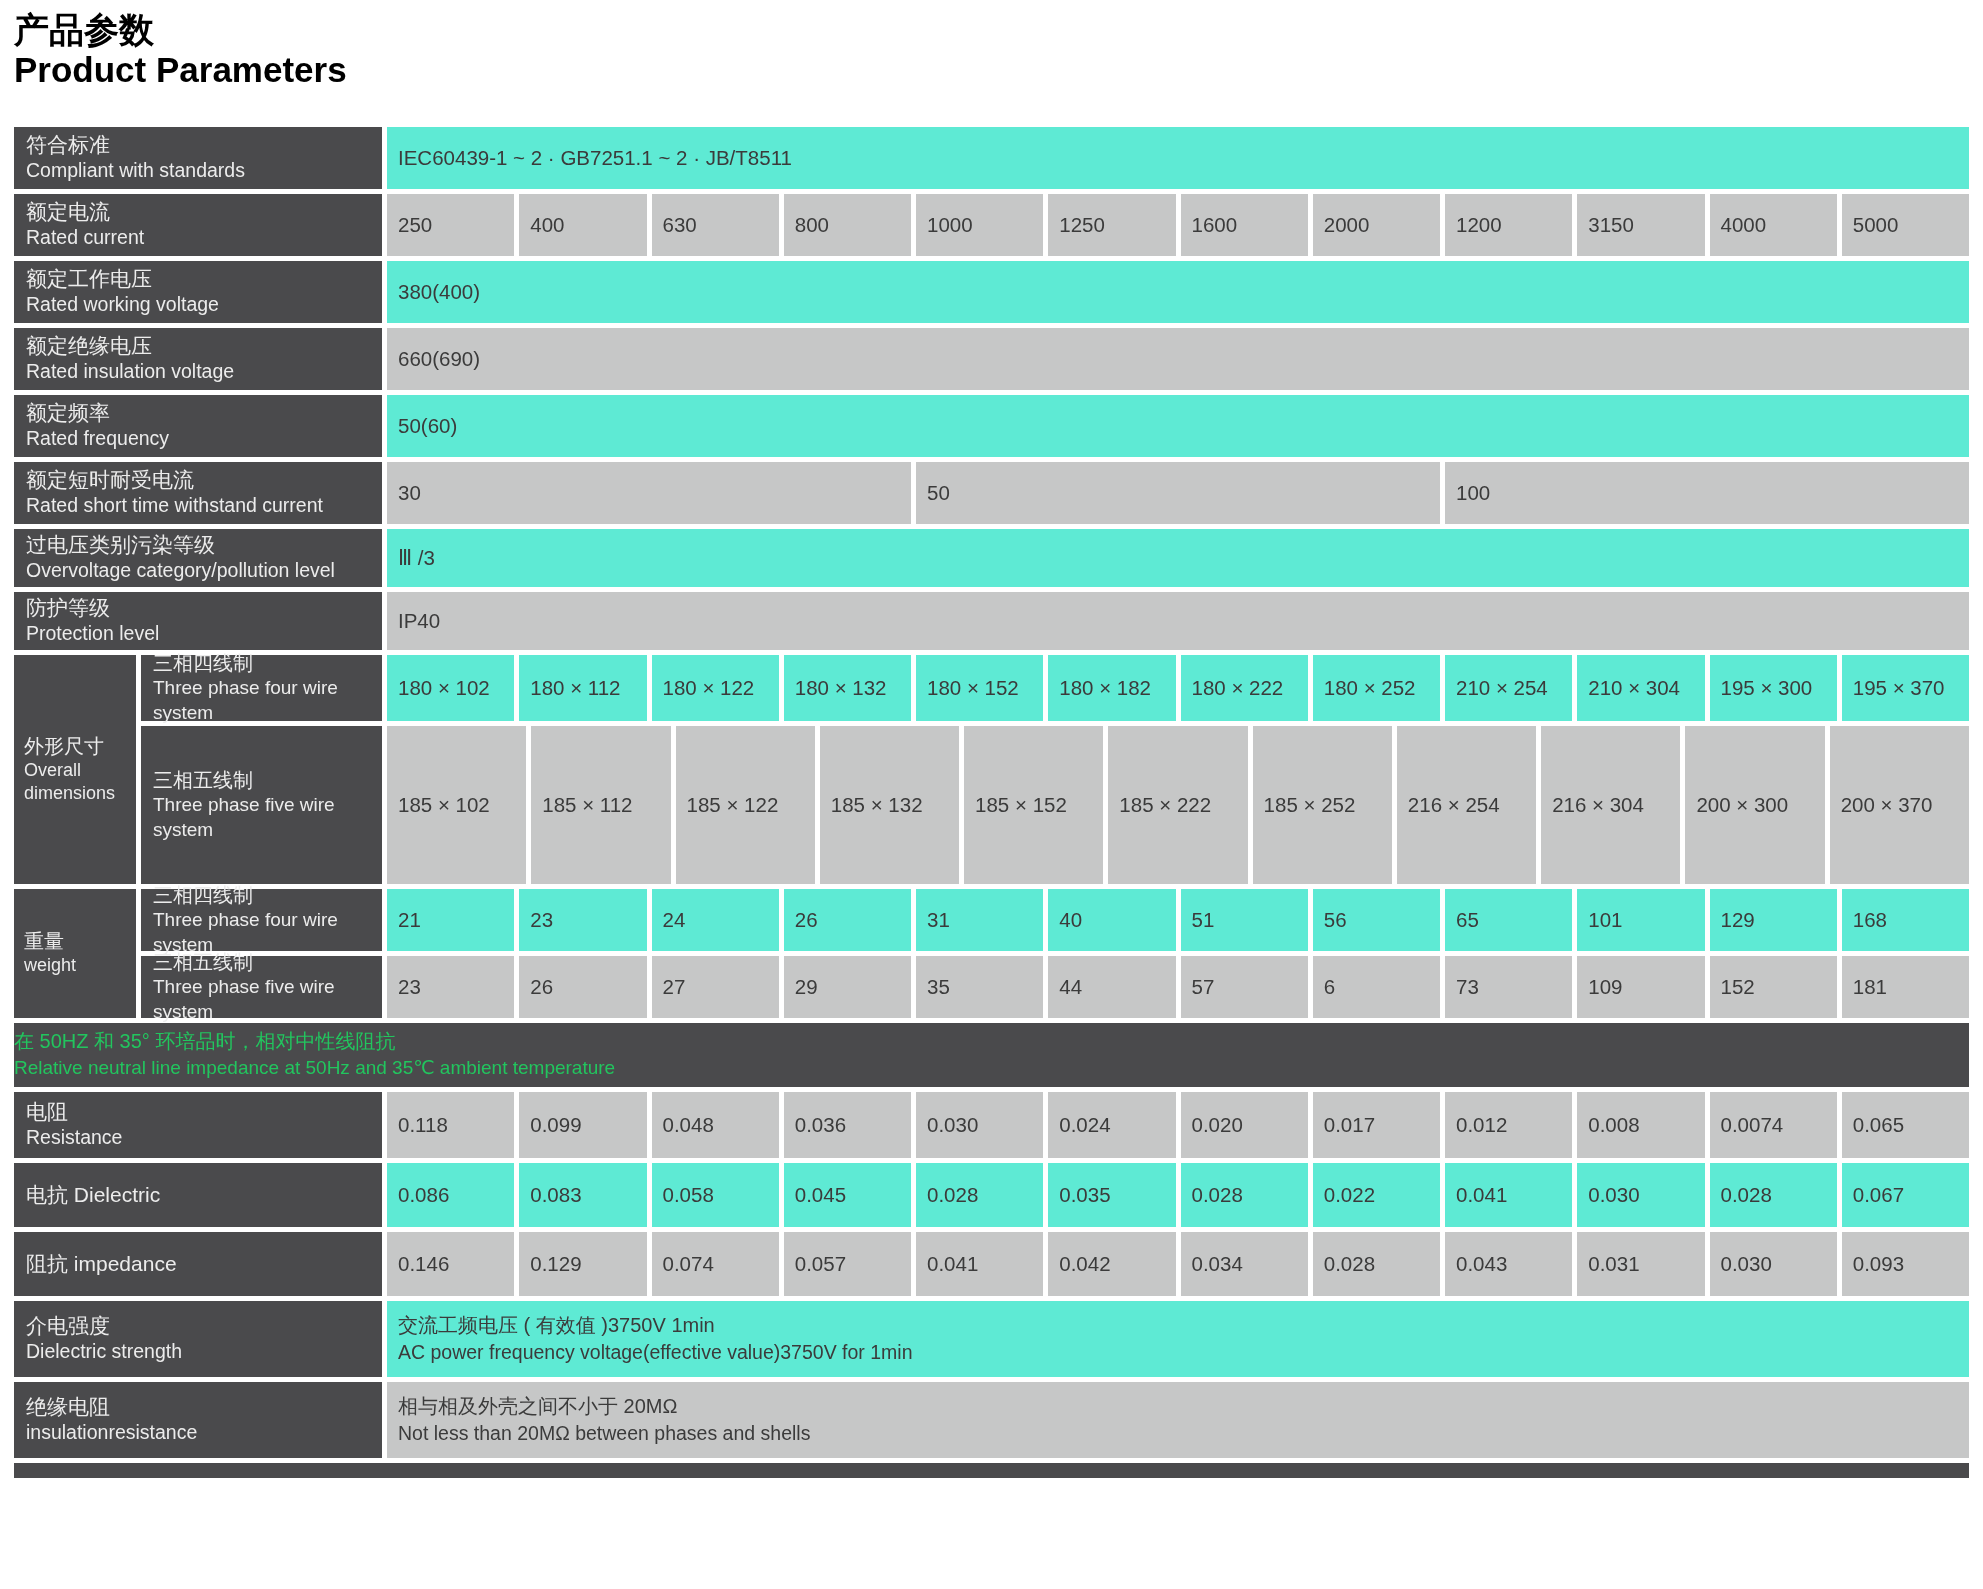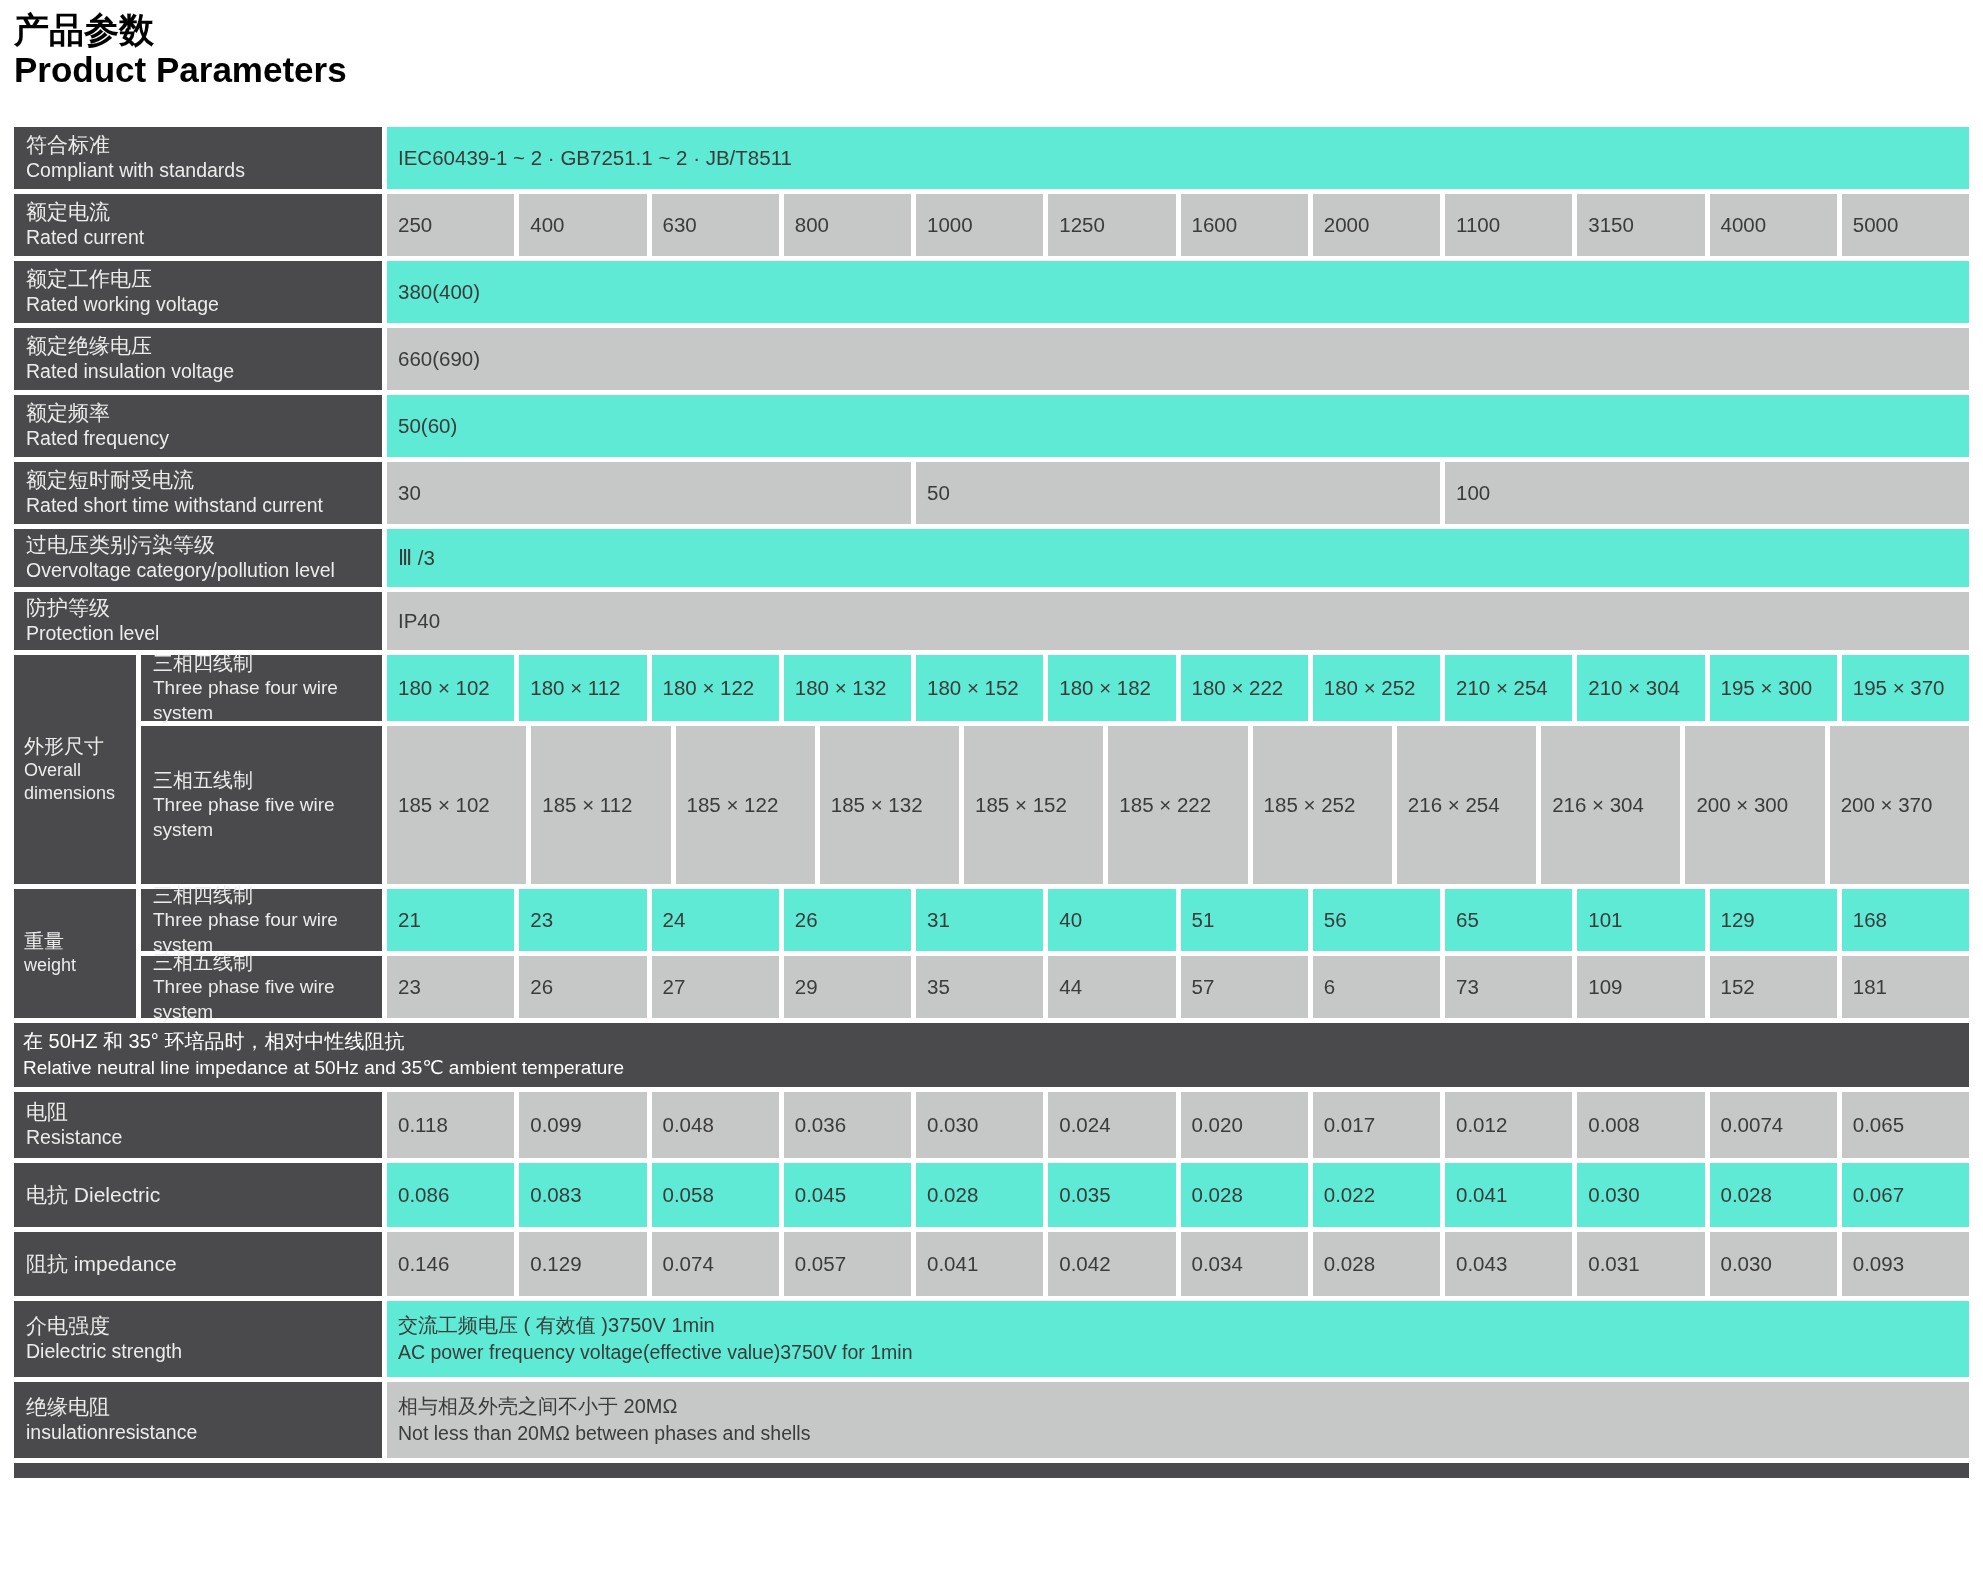--- a/index.html
+++ b/index.html
@@ -20,21 +20,21 @@
   .lab.sub .en{font-size:19px;}
   .vals{flex:1;display:flex;gap:5px;min-width:0;}
   .cell{flex:1;display:flex;align-items:center;padding:0 11px;font-size:20.5px;box-sizing:border-box;min-width:0;}
   .cell.multi{flex-direction:column;align-items:flex-start;justify-content:center;}
   .cell .vzh{font-size:20px;line-height:1.35;display:block;}
   .cell .ven{font-size:19.5px;line-height:1.35;display:block;}
   .light{background:#5eead4;}
   .mid{background:#c6c7c7;}
   .group{flex:1;display:flex;flex-direction:column;gap:5px;min-width:0;}
   .subrow{display:flex;gap:5px;min-width:0;}
-  .banner{background:#4a4a4c;color:#ffffff;padding:6px 9px;display:flex;flex-direction:column;justify-content:center;box-sizing:border-box;}
+  .banner{background:#4a4a4c;color:#22c55e;padding:6px 0;display:flex;flex-direction:column;justify-content:center;box-sizing:border-box;}
   .banner .zh{font-size:20px;line-height:1.4;}
   .banner .en{font-size:19px;line-height:1.4;}
   .botbar{background:#4a4a4c;height:15px;}
 </style>
 </head>
 <body>
 
 <div class="page">
   <div class="title-zh">产品参数</div>
   <div class="title-en">Product Parameters</div>
@@ -58,21 +58,21 @@
       </div>
       <div class="vals">
           <div class="cell mid">250</div>
           <div class="cell mid">400</div>
           <div class="cell mid">630</div>
           <div class="cell mid">800</div>
           <div class="cell mid">1000</div>
           <div class="cell mid">1250</div>
           <div class="cell mid">1600</div>
           <div class="cell mid">2000</div>
-          <div class="cell mid">1100</div>
+          <div class="cell mid">1200</div>
           <div class="cell mid">3150</div>
           <div class="cell mid">4000</div>
           <div class="cell mid">5000</div>
         </div>
     </div>
 
     <div class="row" style="height:62px">
       <div class="lab">
         <span class="zh">额定工作电压</span>
         <span class="en">Rated working voltage</span>

